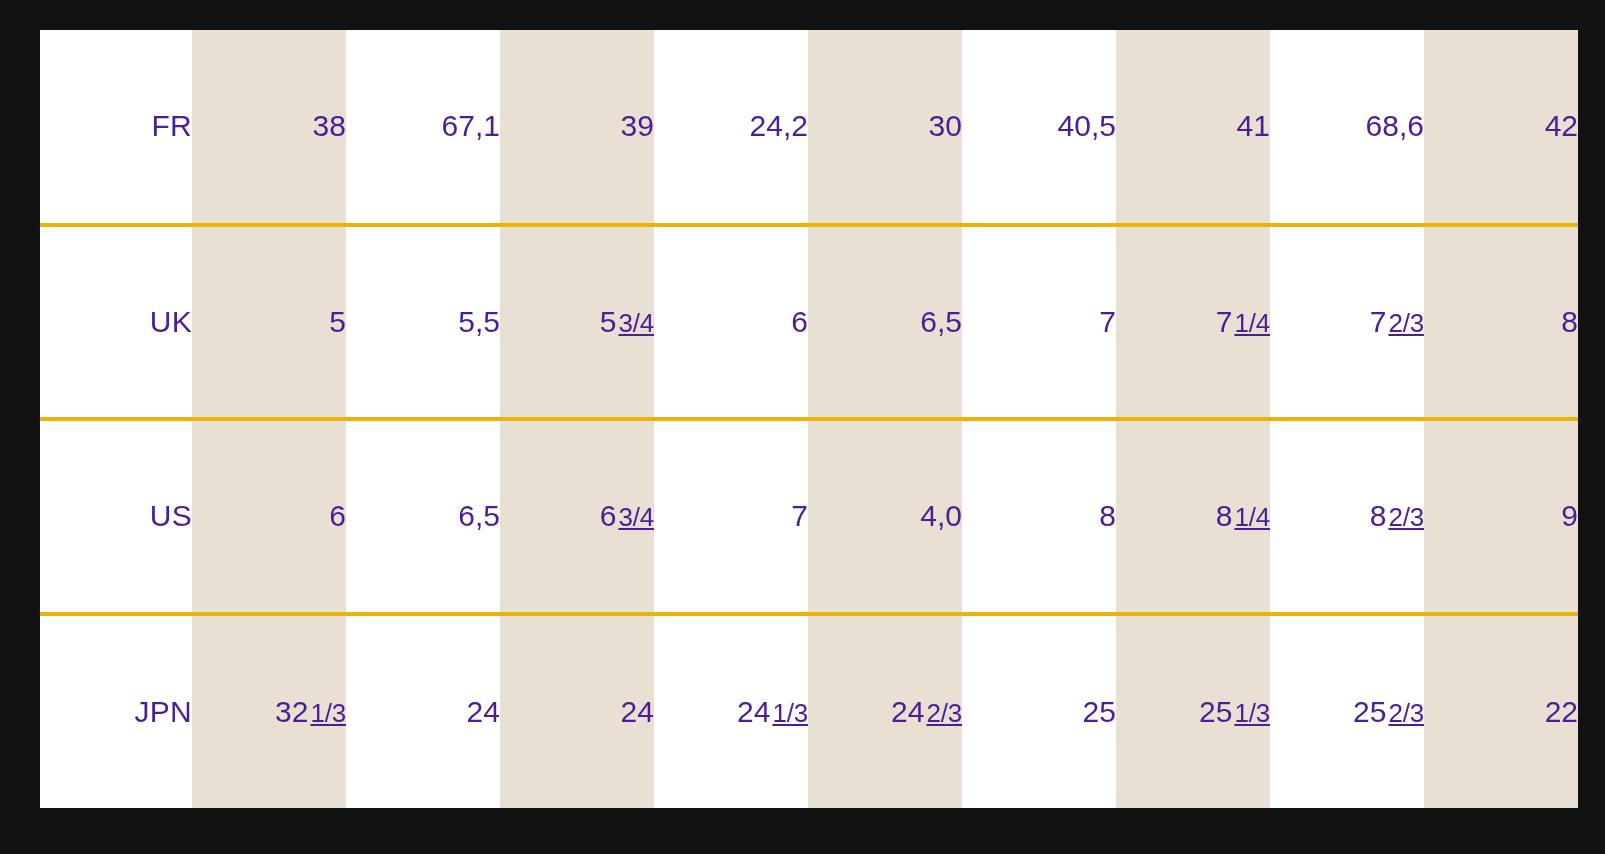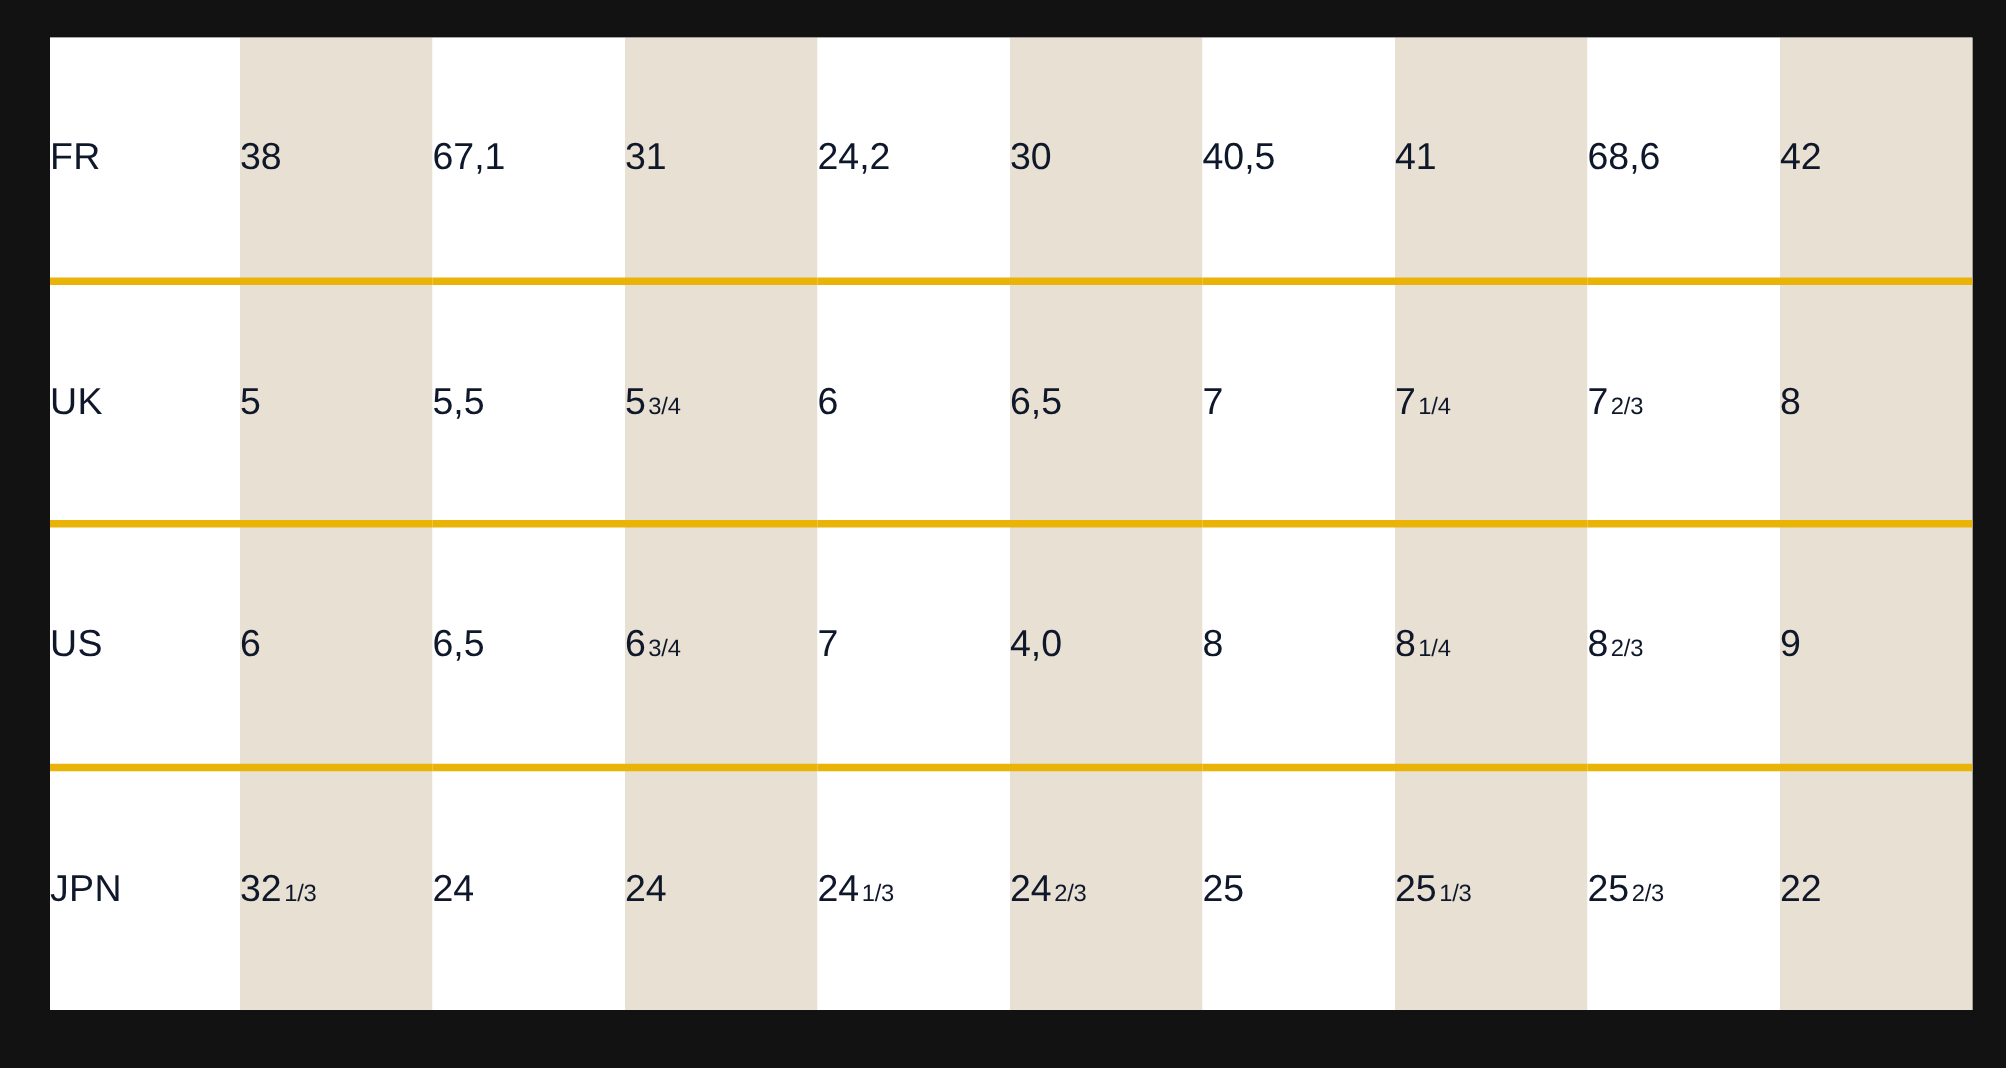--- a/index.html
+++ b/index.html
@@ -28,27 +28,27 @@
     height: 100%;
     border-collapse: collapse;
     table-layout: fixed;
   }
 
   table.size-table tr {
     height: 194.5px;
   }
 
   table.size-table tr + tr {
-    border-top: 6px solid #eab308;
+    border-top: 4px solid #eab308;
   }
 
   table.size-table td {
-    text-align: left;
+    text-align: right;
     vertical-align: middle;
-    color: #0f172a;
+    color: #4c1d95;
     font-size: 30px;
     font-weight: 400;
     line-height: 1;
     padding: 0;
     white-space: nowrap;
   }
 
   td.row-label {
     width: 150px;
     font-weight: 700;
@@ -59,36 +59,37 @@
   }
 
   td.data-cell { width: 152px; }
 
   td.stripe-light { background: #ffffff; }
   td.stripe-beige { background: #e8e0d2; }
 
   .val-main { font-size: 30px; }
 
   .val-frac {
-    font-size: 19px;
+    font-size: 26px;
     margin-left: 2px;
     letter-spacing: -0.2px;
+    text-decoration: underline;
   }
 </style>
 </head>
 <body>
 
 <div id="size-table-wrap">
   <table class="size-table">
     <tbody>
         <tr>
           <td class="row-label">FR</td>
           <td class="data-cell stripe-beige"><span class="val-main">38</span></td>
           <td class="data-cell stripe-light"><span class="val-main">67,1</span></td>
-          <td class="data-cell stripe-beige"><span class="val-main">31</span></td>
+          <td class="data-cell stripe-beige"><span class="val-main">39</span></td>
           <td class="data-cell stripe-light"><span class="val-main">24,2</span></td>
           <td class="data-cell stripe-beige"><span class="val-main">30</span></td>
           <td class="data-cell stripe-light"><span class="val-main">40,5</span></td>
           <td class="data-cell stripe-beige"><span class="val-main">41</span></td>
           <td class="data-cell stripe-light"><span class="val-main">68,6</span></td>
           <td class="data-cell stripe-beige"><span class="val-main">42</span></td>
         </tr>
         <tr>
           <td class="row-label">UK</td>
           <td class="data-cell stripe-beige"><span class="val-main">5</span></td>

